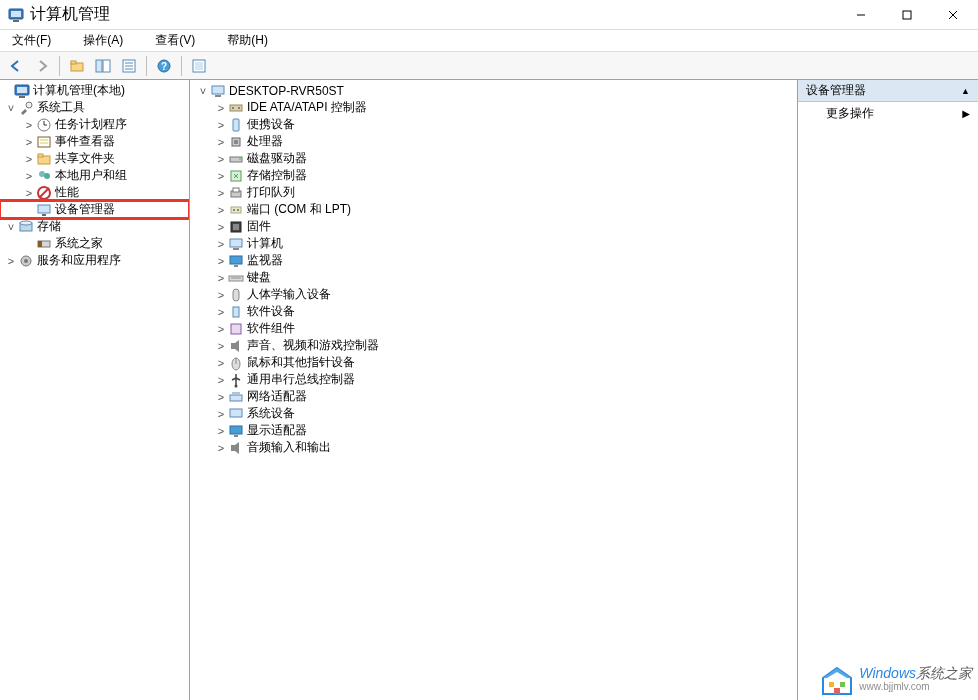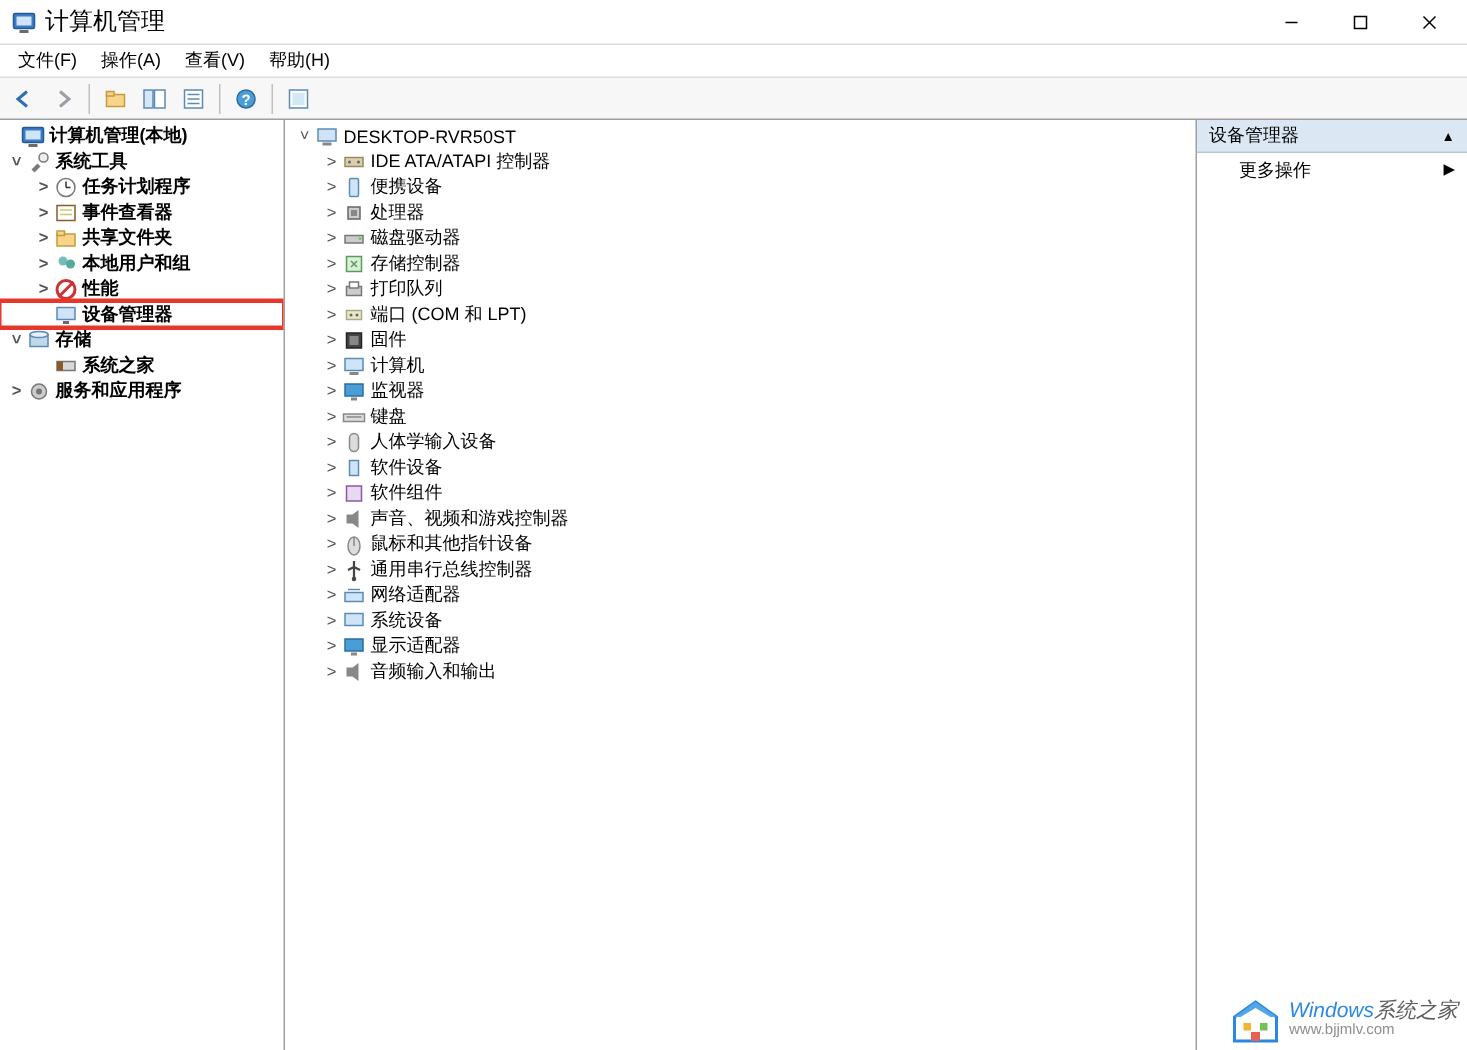--- a/index.html
+++ b/index.html
@@ -31,21 +31,21 @@
     width: 46px; height: 100%;
     display: flex; align-items: center; justify-content: center;
     font-size: 14px;
   }
   
   .menubar {
     height: 22px;
     display: flex;
     align-items: center;
     padding: 0 4px;
-    gap: 0;
+    gap: 16px;
     border-bottom: 1px solid #ddd;
   }
   .menubar .menu-item {
     padding: 2px 8px;
     cursor: default;
   }
   
   .toolbar {
     height: 28px;
     display: flex;
@@ -65,21 +65,21 @@
   
   .main {
     display: flex;
     height: calc(700px - 30px - 22px - 28px);
     position: relative;
   }
   .pane {
     overflow: auto;
     background: #fff;
   }
-  .pane-left { width: 190px; border-right: 1px solid #a0a0a0; padding: 2px 0; font-weight: bold; }
+  .pane-left { width: 190px; border-right: 1px solid #a0a0a0; padding: 2px 0; }
   .pane-center { flex: 1; border-right: 1px solid #a0a0a0; padding: 2px 0; }
   .pane-right { width: 180px; }
   
   .row {
     display: flex;
     align-items: center;
     height: 17px;
     padding-right: 4px;
     white-space: nowrap;
     cursor: default;

